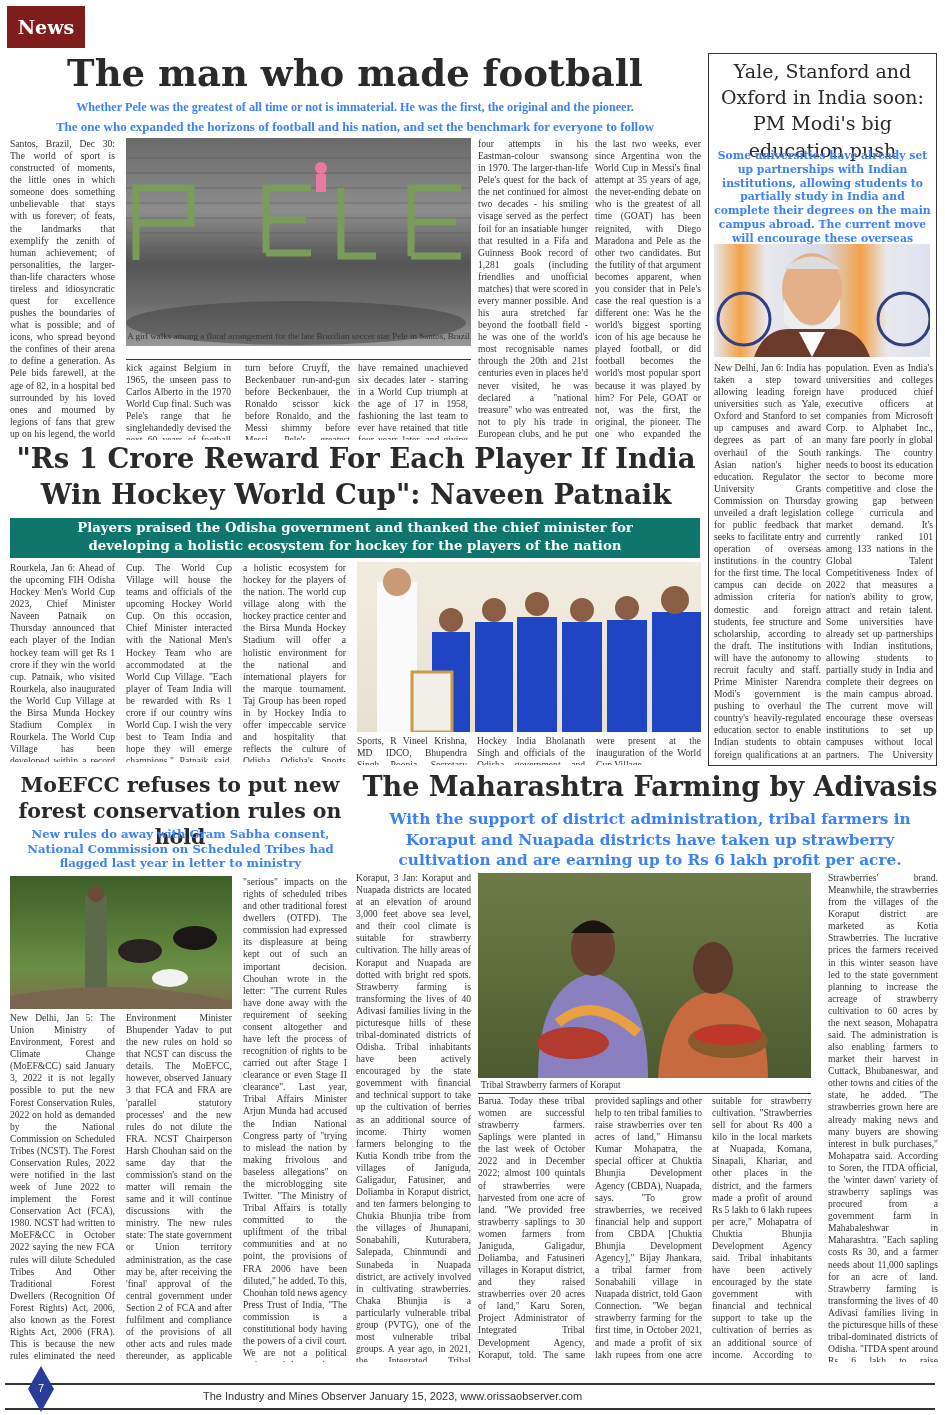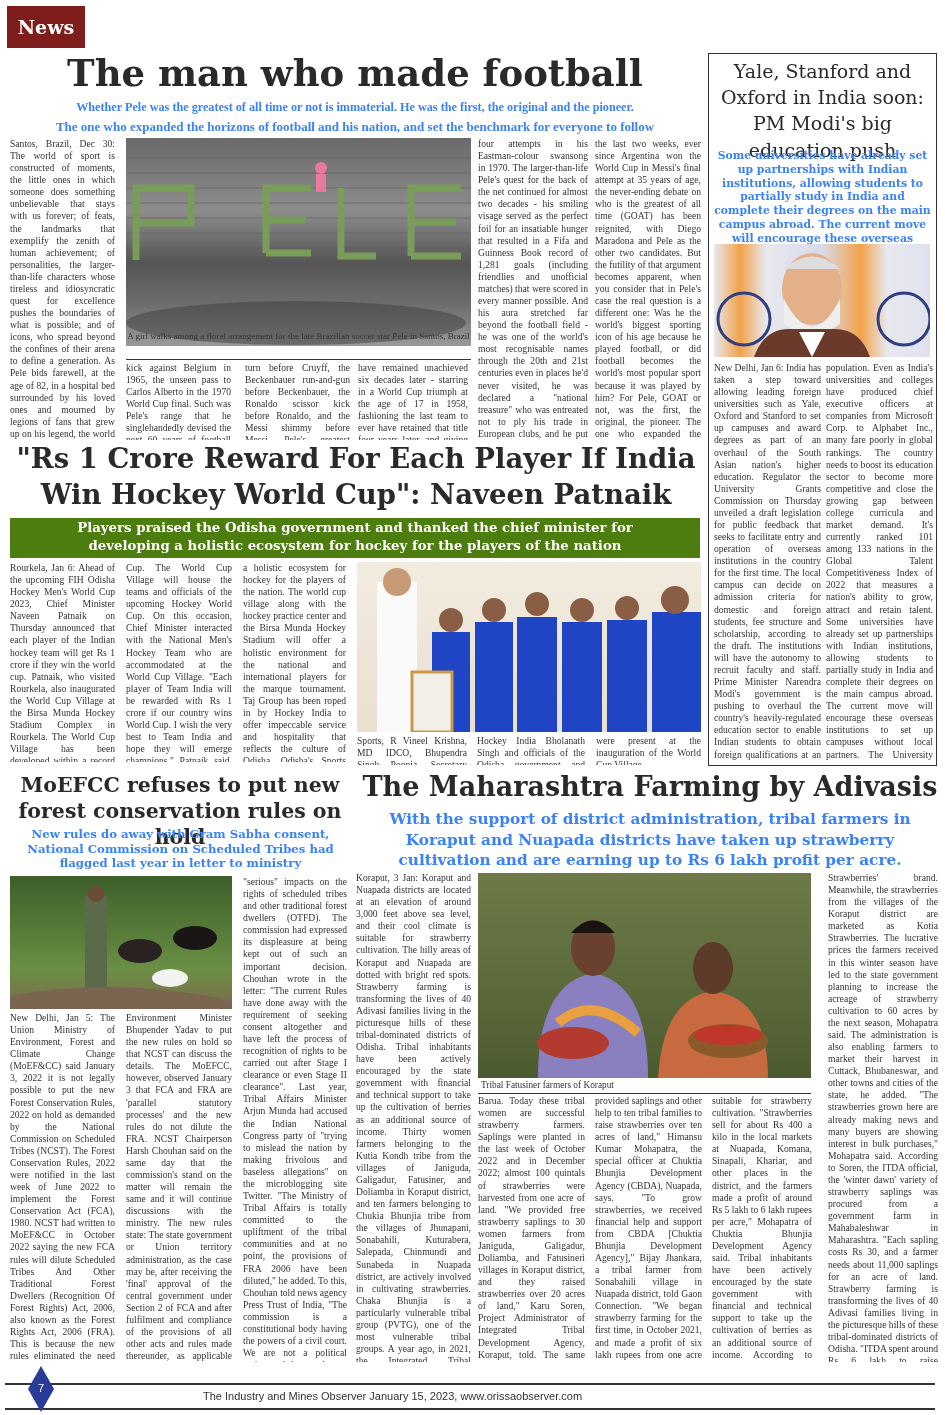--- a/index.html
+++ b/index.html
@@ -70,21 +70,21 @@
       <path d="M85 88 L98 113 L111 88Z" fill="#fff"></path>
       <path d="M70 25 Q98 0 126 25" fill="#ddd"></path>
     </svg>
   </div>
   <div class="abs col" style="left:5px;top:308px;width:107px;height:400px;">New Delhi, Jan 6: India has taken a step toward allowing leading foreign universities such as Yale, Oxford and Stanford to set up campuses and award degrees as part of an overhaul of the South Asian nation's higher education. Regulator the University Grants Commission on Thursday unveiled a draft legislation for public feedback that seeks to facilitate entry and operation of overseas institutions in the country for the first time. The local campus can decide on admission criteria for domestic and foreign students, fee structure and scholarship, according to the draft. The institutions will have the autonomy to recruit faculty and staff. Prime Minister Narendra Modi's government is pushing to overhaul the country's heavily-regulated education sector to enable Indian students to obtain foreign qualifications at an affordable cost and make India an attractive global study destination. The move will also help overseas institutions to tap the nation's young</div>
   <div class="abs col" style="left:117px;top:308px;width:107px;height:400px;">population. Even as India's universities and colleges have produced chief executive officers at companies from Microsoft Corp. to Alphabet Inc., many fare poorly in global rankings. The country needs to boost its education sector to become more competitive and close the growing gap between college curricula and market demand. It's currently ranked 101 among 133 nations in the Global Talent Competitiveness Index of 2022 that measures a nation's ability to grow, attract and retain talent. Some universities have already set up partnerships with Indian institutions, allowing students to partially study in India and complete their degrees on the main campus abroad. The current move will encourage these overseas institutions to set up campuses without local partners. The University Grants Commission's final draft will be presented to the parliament for its approval before becoming law.</div>
 </div>
 
 <div class="abs h1" style="left:6px;top:444px;width:700px;font-size:27.5px;white-space:nowrap;">"Rs 1 Crore Reward For Each Player If India</div>
 <div class="abs h1" style="left:6px;top:480px;width:700px;font-size:27.5px;white-space:nowrap;">Win Hockey World Cup": Naveen Patnaik</div>
-<div class="abs" style="left:10px;top:518px;width:690px;height:40px;background:#4d7c0f;">
+<div class="abs" style="left:10px;top:518px;width:690px;height:40px;background:#0f766e;">
   <div class="deck" style="color:#fff;font-size:13.3px;line-height:1.38;padding:1px 30px 0;">Players praised the Odisha government and thanked the chief minister for developing a holistic ecosystem for hockey for the players of the nation</div>
 </div>
 <div class="abs col" style="left:10px;top:562px;width:105px;height:200px;">Rourkela, Jan 6: Ahead of the upcoming FIH Odisha Hockey Men's World Cup 2023, Chief Minister Naveen Patnaik on Thursday announced that each player of the Indian hockey team will get Rs 1 crore if they win the world cup. Patnaik, who visited Rourkela, also inaugurated the World Cup Village at the Birsa Munda Hockey Stadium Complex in Rourkela. The World Cup Village has been developed within a record nine months and flaunts 225 rooms with all amenities befitting the stature of the Hockey World</div>
 <div class="abs col" style="left:126px;top:562px;width:106px;height:200px;">Cup. The World Cup Village will house the teams and officials of the upcoming Hockey World Cup. On this occasion, Chief Minister interacted with the National Men's Hockey Team who are accommodated at the World Cup Village. "Each player of Team India will be rewarded with Rs 1 crore if our country wins World Cup. I wish the very best to Team India and hope they will emerge champions," Patnaik said. Players praised the Odisha government and thanked the chief minister for developing</div>
 <div class="abs col" style="left:243px;top:562px;width:103px;height:200px;">a holistic ecosystem for hockey for the players of the nation. The world cup village along with the hockey practice center and the Birsa Munda Hockey Stadium will offer a holistic environment for the national and international players for the marque tournament. Taj Group has been roped in by Hockey India to offer impeccable service and hospitality that reflects the culture of Odisha. Odisha's Sports Minister TK Behera, President Hockey India, Dilip Tirkey, Secretary (5T) V K Pandian, Secretary</div>
 <div class="abs photo" style="left:357px;top:562px;width:344px;height:170px;background:linear-gradient(180deg,#f2ece0 0%,#e8e0d0 100%);">
   <svg width="344" height="170">
     <rect x="20" y="20" width="40" height="150" fill="#fafafa"></rect>
     <circle cx="40" cy="20" r="14" fill="#c89a78"></circle>
     <g fill="#1f44c4">
@@ -135,21 +135,21 @@
     <path d="M80 150 Q115 120 160 160" fill="none" stroke="#e8a040" stroke-width="10"></path>
     <ellipse cx="115" cy="75" rx="22" ry="28" fill="#6a4030"></ellipse>
     <path d="M93 60 Q115 35 137 60" fill="#1a1410"></path>
     <path d="M180 205 Q185 125 235 118 Q290 125 290 205Z" fill="#c86a40"></path>
     <ellipse cx="235" cy="95" rx="20" ry="26" fill="#5e3a2a"></ellipse>
     <ellipse cx="95" cy="170" rx="36" ry="16" fill="#b33a2e"></ellipse>
     <ellipse cx="250" cy="168" rx="40" ry="17" fill="#8a5a2a"></ellipse>
     <ellipse cx="250" cy="162" rx="34" ry="10" fill="#c0362a"></ellipse>
   </svg>
 </div>
-<div class="abs cap" style="left:481px;top:1080px;width:330px;">Tribal Fatusiner farmers of Koraput</div>
+<div class="abs cap" style="left:481px;top:1080px;width:330px;">Tribal Strawberry farmers of Koraput</div>
 <div class="abs rule" style="left:478px;top:1093px;width:333px;height:1px;"></div>
 <div class="abs col" style="left:478px;top:1095px;width:107px;height:267px;">Barua. Today these tribal women are successful strawberry farmers. Saplings were planted in the last week of October 2022 and in December 2022; almost 100 quintals of strawberries were harvested from one acre of land. "We provided free strawberry saplings to 30 women farmers from Janiguda, Galigadur, Doliamba, and Fatusineri villages in Koraput district, and they raised strawberries over 20 acres of land," Karu Soren, Project Administrator of Integrated Tribal Development Agency, Koraput, told. The same year, in 2021, strawberry farming took up over ten acres of land in two villages coming under the Sunabeda gram panchayat in the Nuapada district. "We</div>
 <div class="abs col" style="left:595px;top:1095px;width:107px;height:267px;">provided saplings and other help to ten tribal families to raise strawberries over ten acres of land," Himansu Kumar Mohapatra, the special officer at Chuktia Bhunjia Development Agency (CBDA), Nuapada, says. "To grow strawberries, we received financial help and support from CBDA [Chuktia Bhunjia Development Agency]," Bijay Jhankara, a tribal farmer from Sonabahili village in Nuapada district, told Gaon Connection. "We began strawberry farming for the first time, in October 2021, and made a profit of six lakh rupees from one acre of land," he said. Koraput and Nuapada districts are located at an elevation of around 3,000 feet above sea level, and their cool climate is</div>
 <div class="abs col" style="left:712px;top:1095px;width:100px;height:267px;">suitable for strawberry cultivation. "Strawberries sell for about Rs 400 a kilo in the local markets at Nuapada, Komana, Sinapali, Khariar, and other places in the district, and the farmers made a profit of around Rs 5 lakh to 6 lakh rupees per acre," Mohapatra of Chuktia Bhunjia Development Agency said. Tribal inhabitants have been actively encouraged by the state government with financial and technical support to take up the cultivation of berries as an additional source of income. According to him, the district administration has also helped the Chuktia Bhunjia PVTG households through the Sunabeda Naturals Producer Group which markets the berries under the 'Sunabeda</div>
 <div class="abs col" style="left:828px;top:872px;width:110px;height:490px;">Strawberries' brand. Meanwhile, the strawberries from the villages of the Koraput district are marketed as Kotia Strawberries. The lucrative prices the farmers received in this winter season have led to the state government planning to increase the acreage of strawberry cultivation to 60 acres by the next season, Mohapatra said. The administration is also enabling farmers to market their harvest in Cuttack, Bhubaneswar, and other towns and cities of the state, he added. "The strawberries grown here are already making news and many buyers are showing interest in bulk purchases," Mohapatra said. According to Soren, the ITDA official, the 'winter dawn' variety of strawberry saplings was procured from a government farm in Mahabaleshwar in Maharashtra. "Each sapling costs Rs 30, and a farmer needs about 11,000 saplings for an acre of land. Strawberry farming is transforming the lives of 40 Adivasi families living in the picturesque hills of these tribal-dominated districts of Odisha. "ITDA spent around Rs 6 lakh to raise strawberries over an acre of land and the farmers earned a profit of up to Rs 6 Lakh from that one acre," Soren said. On average, strawberries take roughly 45 days before they are ready to be harvested.</div>
 
 <div class="abs rule" style="left:5px;top:1383px;width:930px;height:2px;"></div>
 <div class="abs rule" style="left:5px;top:1408px;width:930px;height:2px;"></div>
 <div class="abs" style="left:28px;top:1366px;width:26px;height:46px;">
   <svg width="26" height="46">

